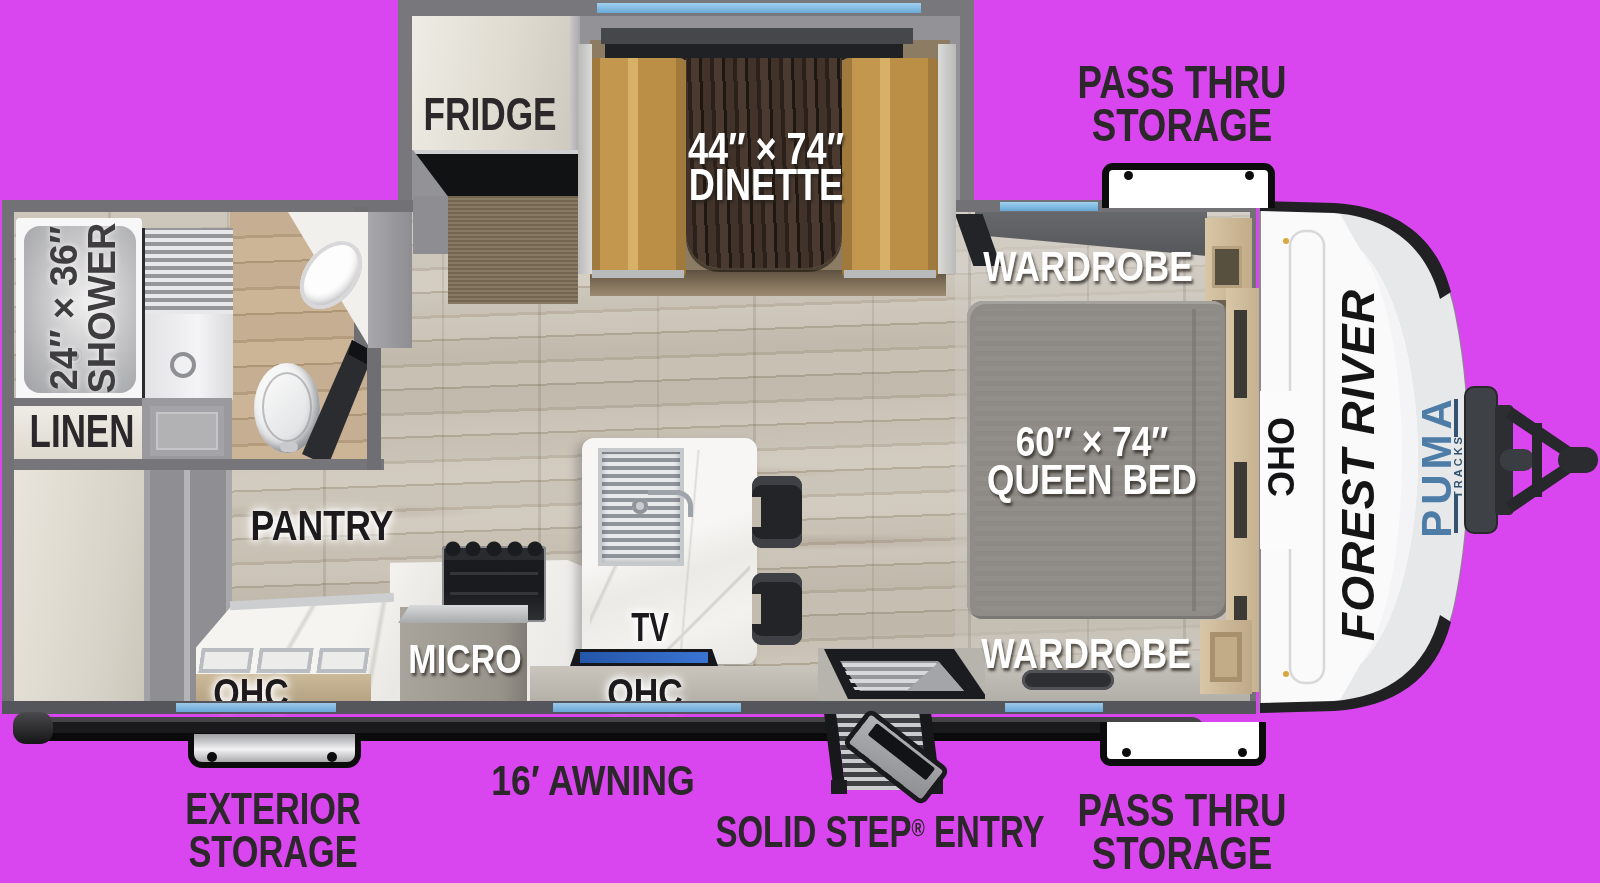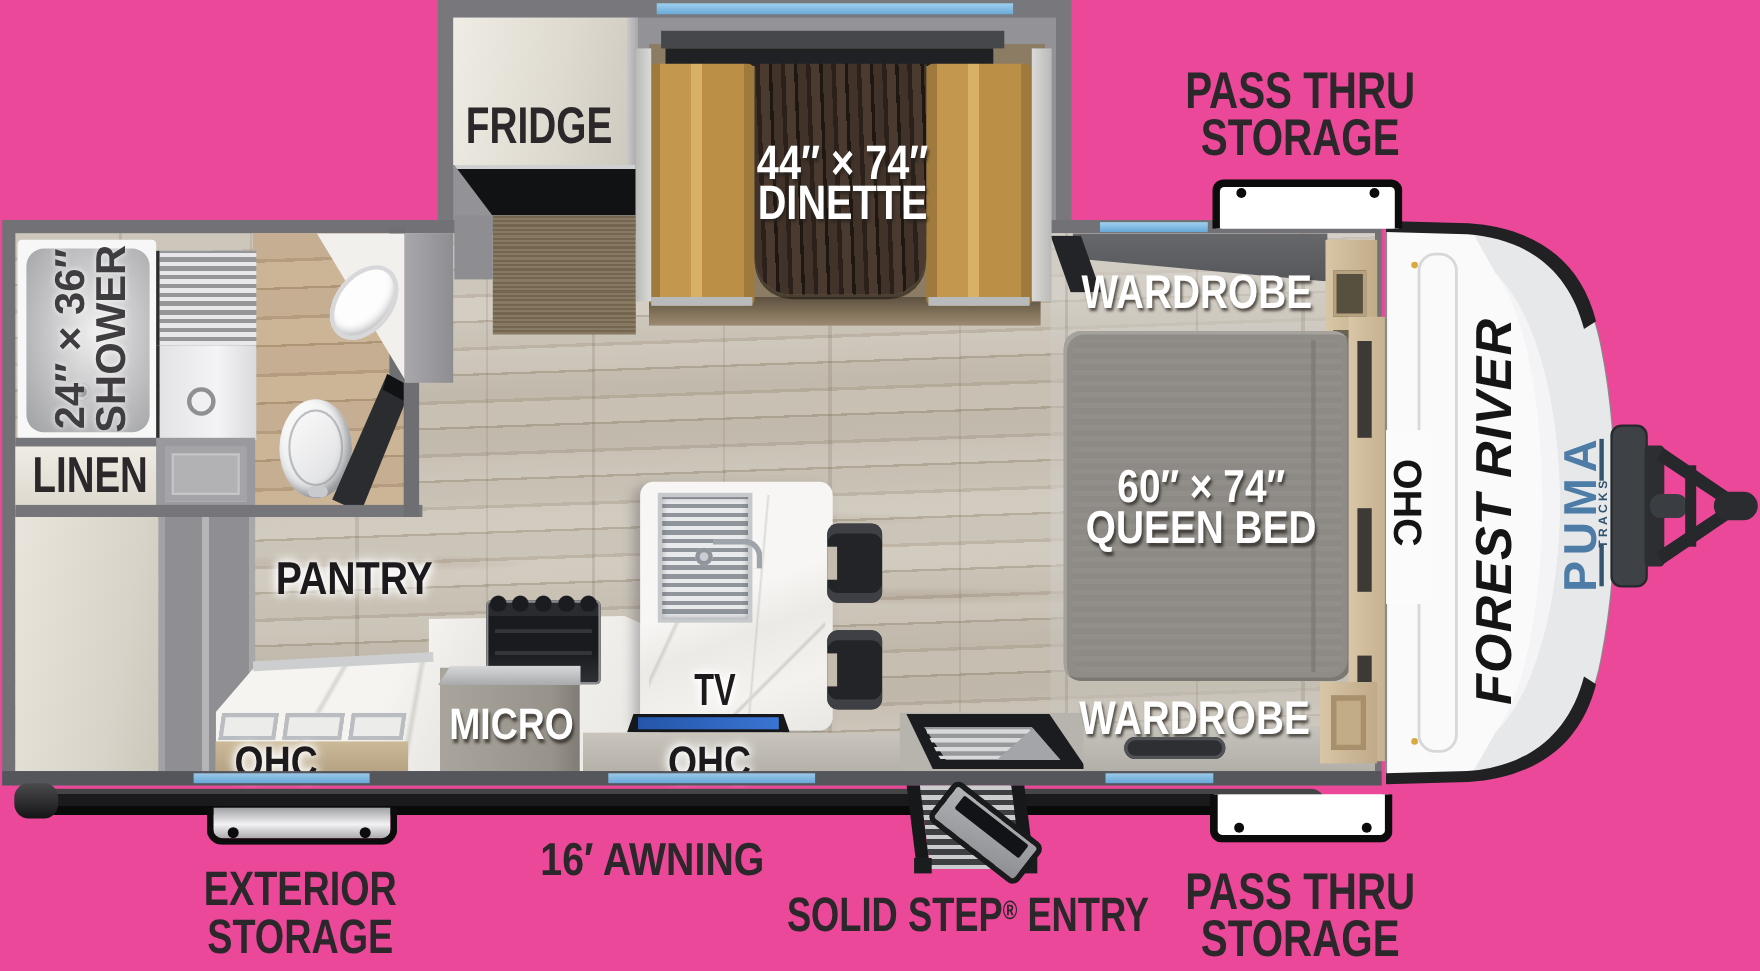--- a/index.html
+++ b/index.html
@@ -1,16 +1,16 @@
 <!DOCTYPE html>
 <html><head>
 <meta charset="utf-8">
 <style>
   html,body{margin:0;padding:0;background:#ffffff;}
-  #page{position:relative;width:1600px;height:883px;background:#ec4899;overflow:hidden;
+  #page{position:relative;width:1600px;height:883px;background:#d946ef;overflow:hidden;
         font-family:"Liberation Sans",sans-serif;}
   .abs{position:absolute;}
   .lbl{position:absolute;font-weight:bold;color:#2b272a;white-space:nowrap;text-align:center;
        font-family:"Liberation Sans",sans-serif;}
   .wlbl{position:absolute;font-weight:bold;color:#ffffff;white-space:nowrap;text-align:center;
        font-family:"Liberation Sans",sans-serif;
        text-shadow:2px 3px 3px rgba(40,35,30,0.75);}
   .blbl{position:absolute;font-weight:bold;color:#1c1a1c;white-space:nowrap;text-align:center;
        font-family:"Liberation Sans",sans-serif;
        text-shadow:0 0 7px #ffffff,0 0 10px #ffffff,0 0 14px rgba(255,255,255,.9);}

